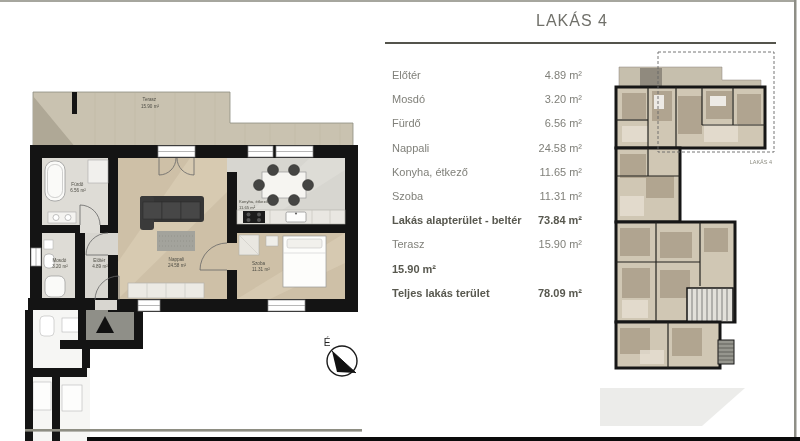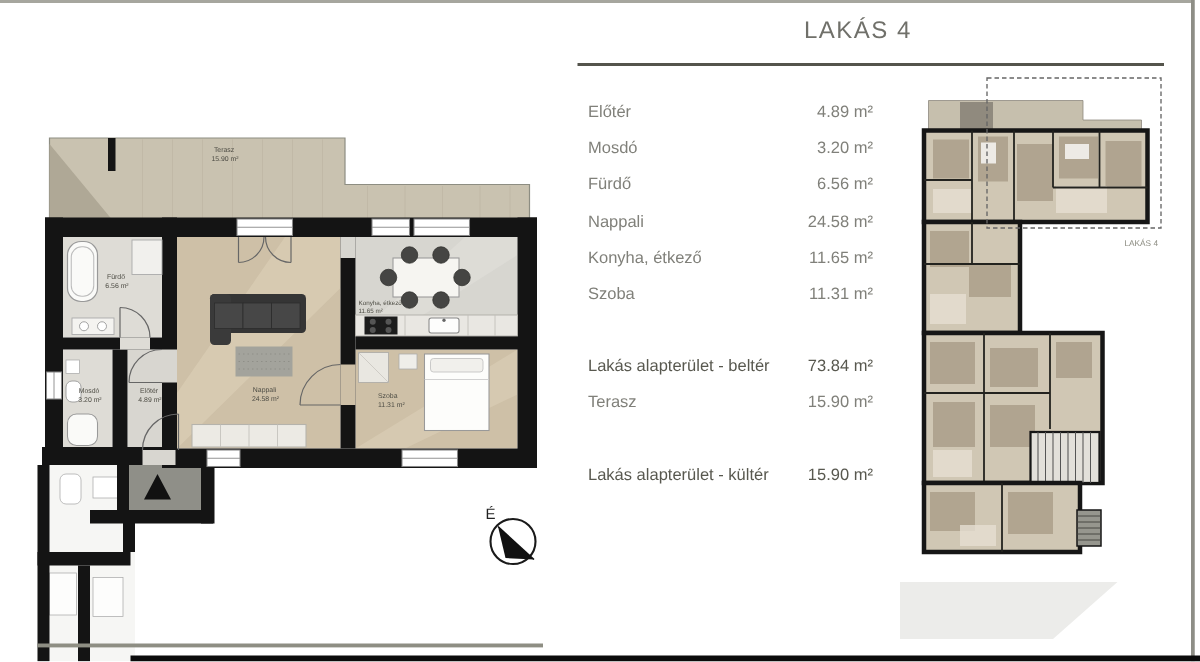--- a/index.html
+++ b/index.html
@@ -5,21 +5,21 @@
   html,body{margin:0;padding:0;background:#fff;}
   .stage{position:relative;width:800px;height:441px;background:#fff;overflow:hidden;
          font-family:"Liberation Sans",sans-serif;}
   .stage svg{position:absolute;left:0;top:0;}
   .title{position:absolute;left:536px;top:12px;font-size:16px;letter-spacing:1px;
          color:#70706a;font-weight:400;}
   .rule{position:absolute;left:385px;top:42px;width:391px;height:2px;background:#54544c;}
   .area-table{position:absolute;left:392px;top:63px;width:190px;}
   .trow{display:flex;justify-content:space-between;align-items:center;height:24.2px;
         font-size:11px;color:#80807a;}
-  .trow.bold{color:#58584f;font-weight:normal;margin-top:24px;}
+  .trow.bold{color:#58584f;font-weight:bold;}
   .trow .lbl{white-space:nowrap;}
   .trow .val{white-space:nowrap;}
   text{font-family:"Liberation Sans",sans-serif;}
   .rl tspan{fill:#4e4d45;}
 </style>
 </head>
 <body>
 
 <div class="stage">
 
@@ -370,17 +370,20 @@
     </div>
     <div class="trow bold">
       <span class="lbl">Lakás alapterület - beltér</span>
       <span class="val">73.84 m²</span>
     </div>
     <div class="trow">
       <span class="lbl">Terasz</span>
       <span class="val">15.90 m²</span>
     </div>
     <div class="trow bold">
-      <span class="lbl">Lakás alapterület - kültér</span>
       <span class="val">15.90 m²</span>
+    </div>
+    <div class="trow bold">
+      <span class="lbl">Teljes lakás terület</span>
+      <span class="val">78.09 m²</span>
     </div>
   </div>
 </div>
 
 </body></html>

